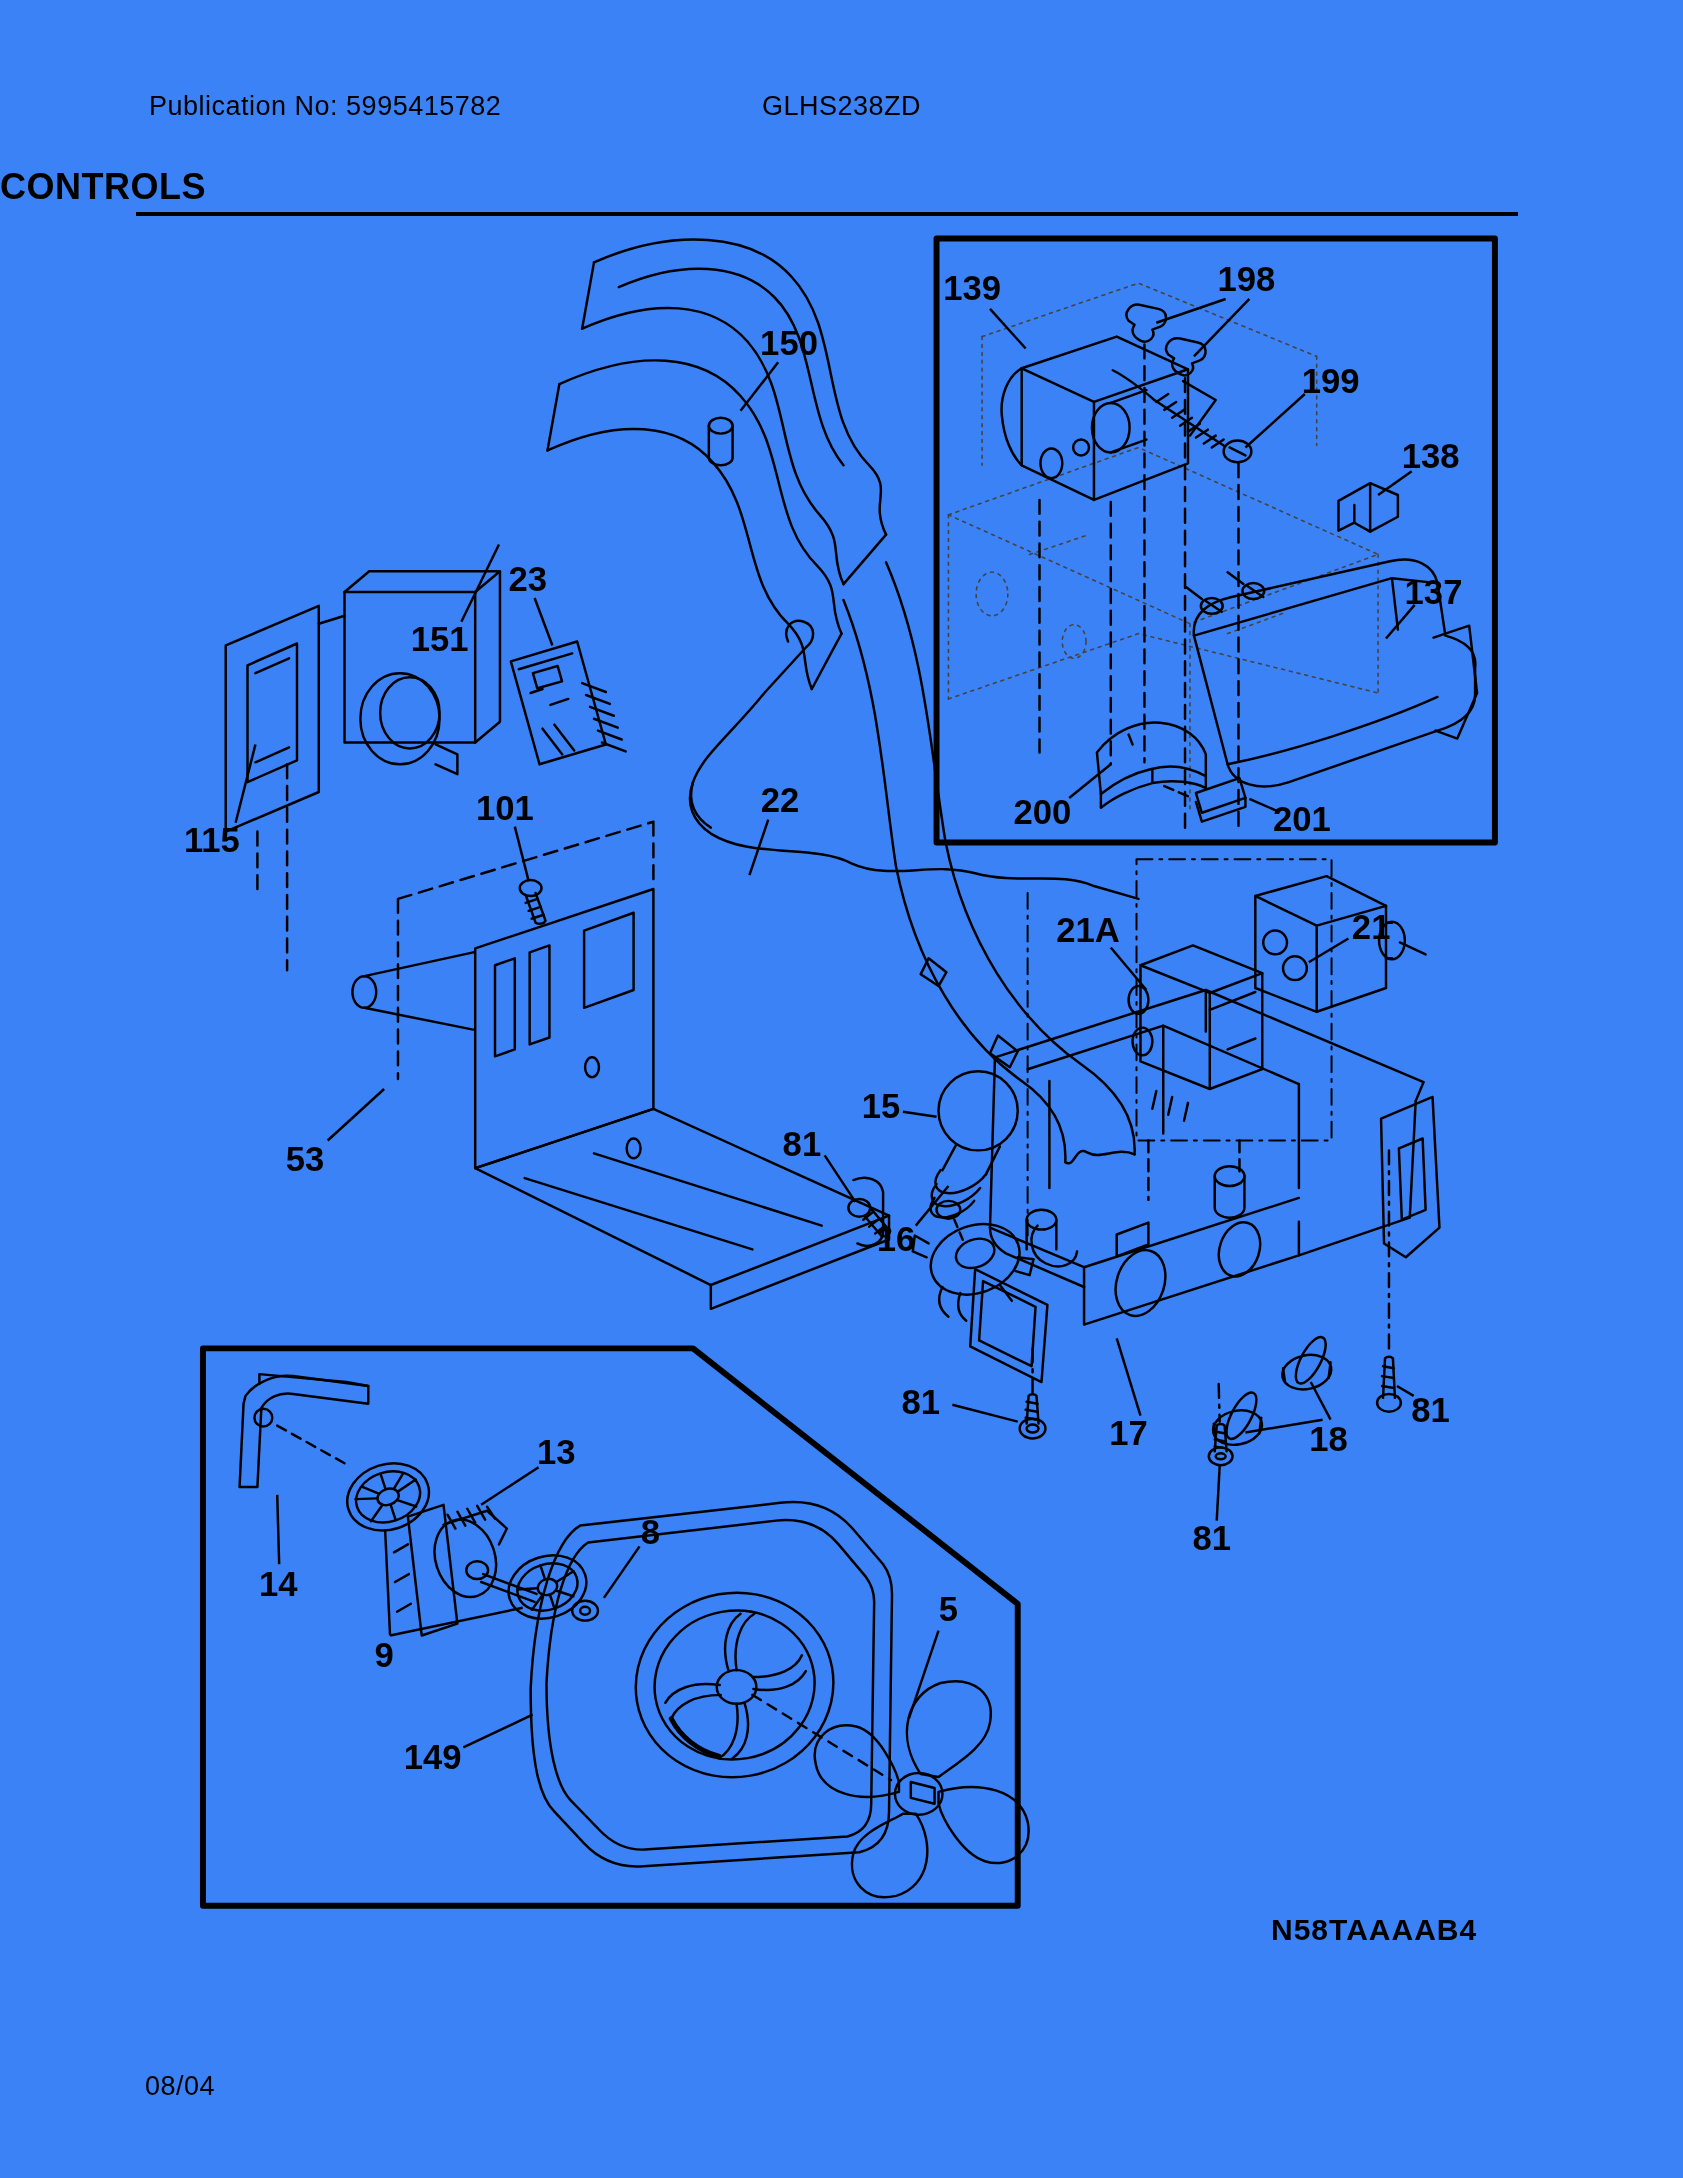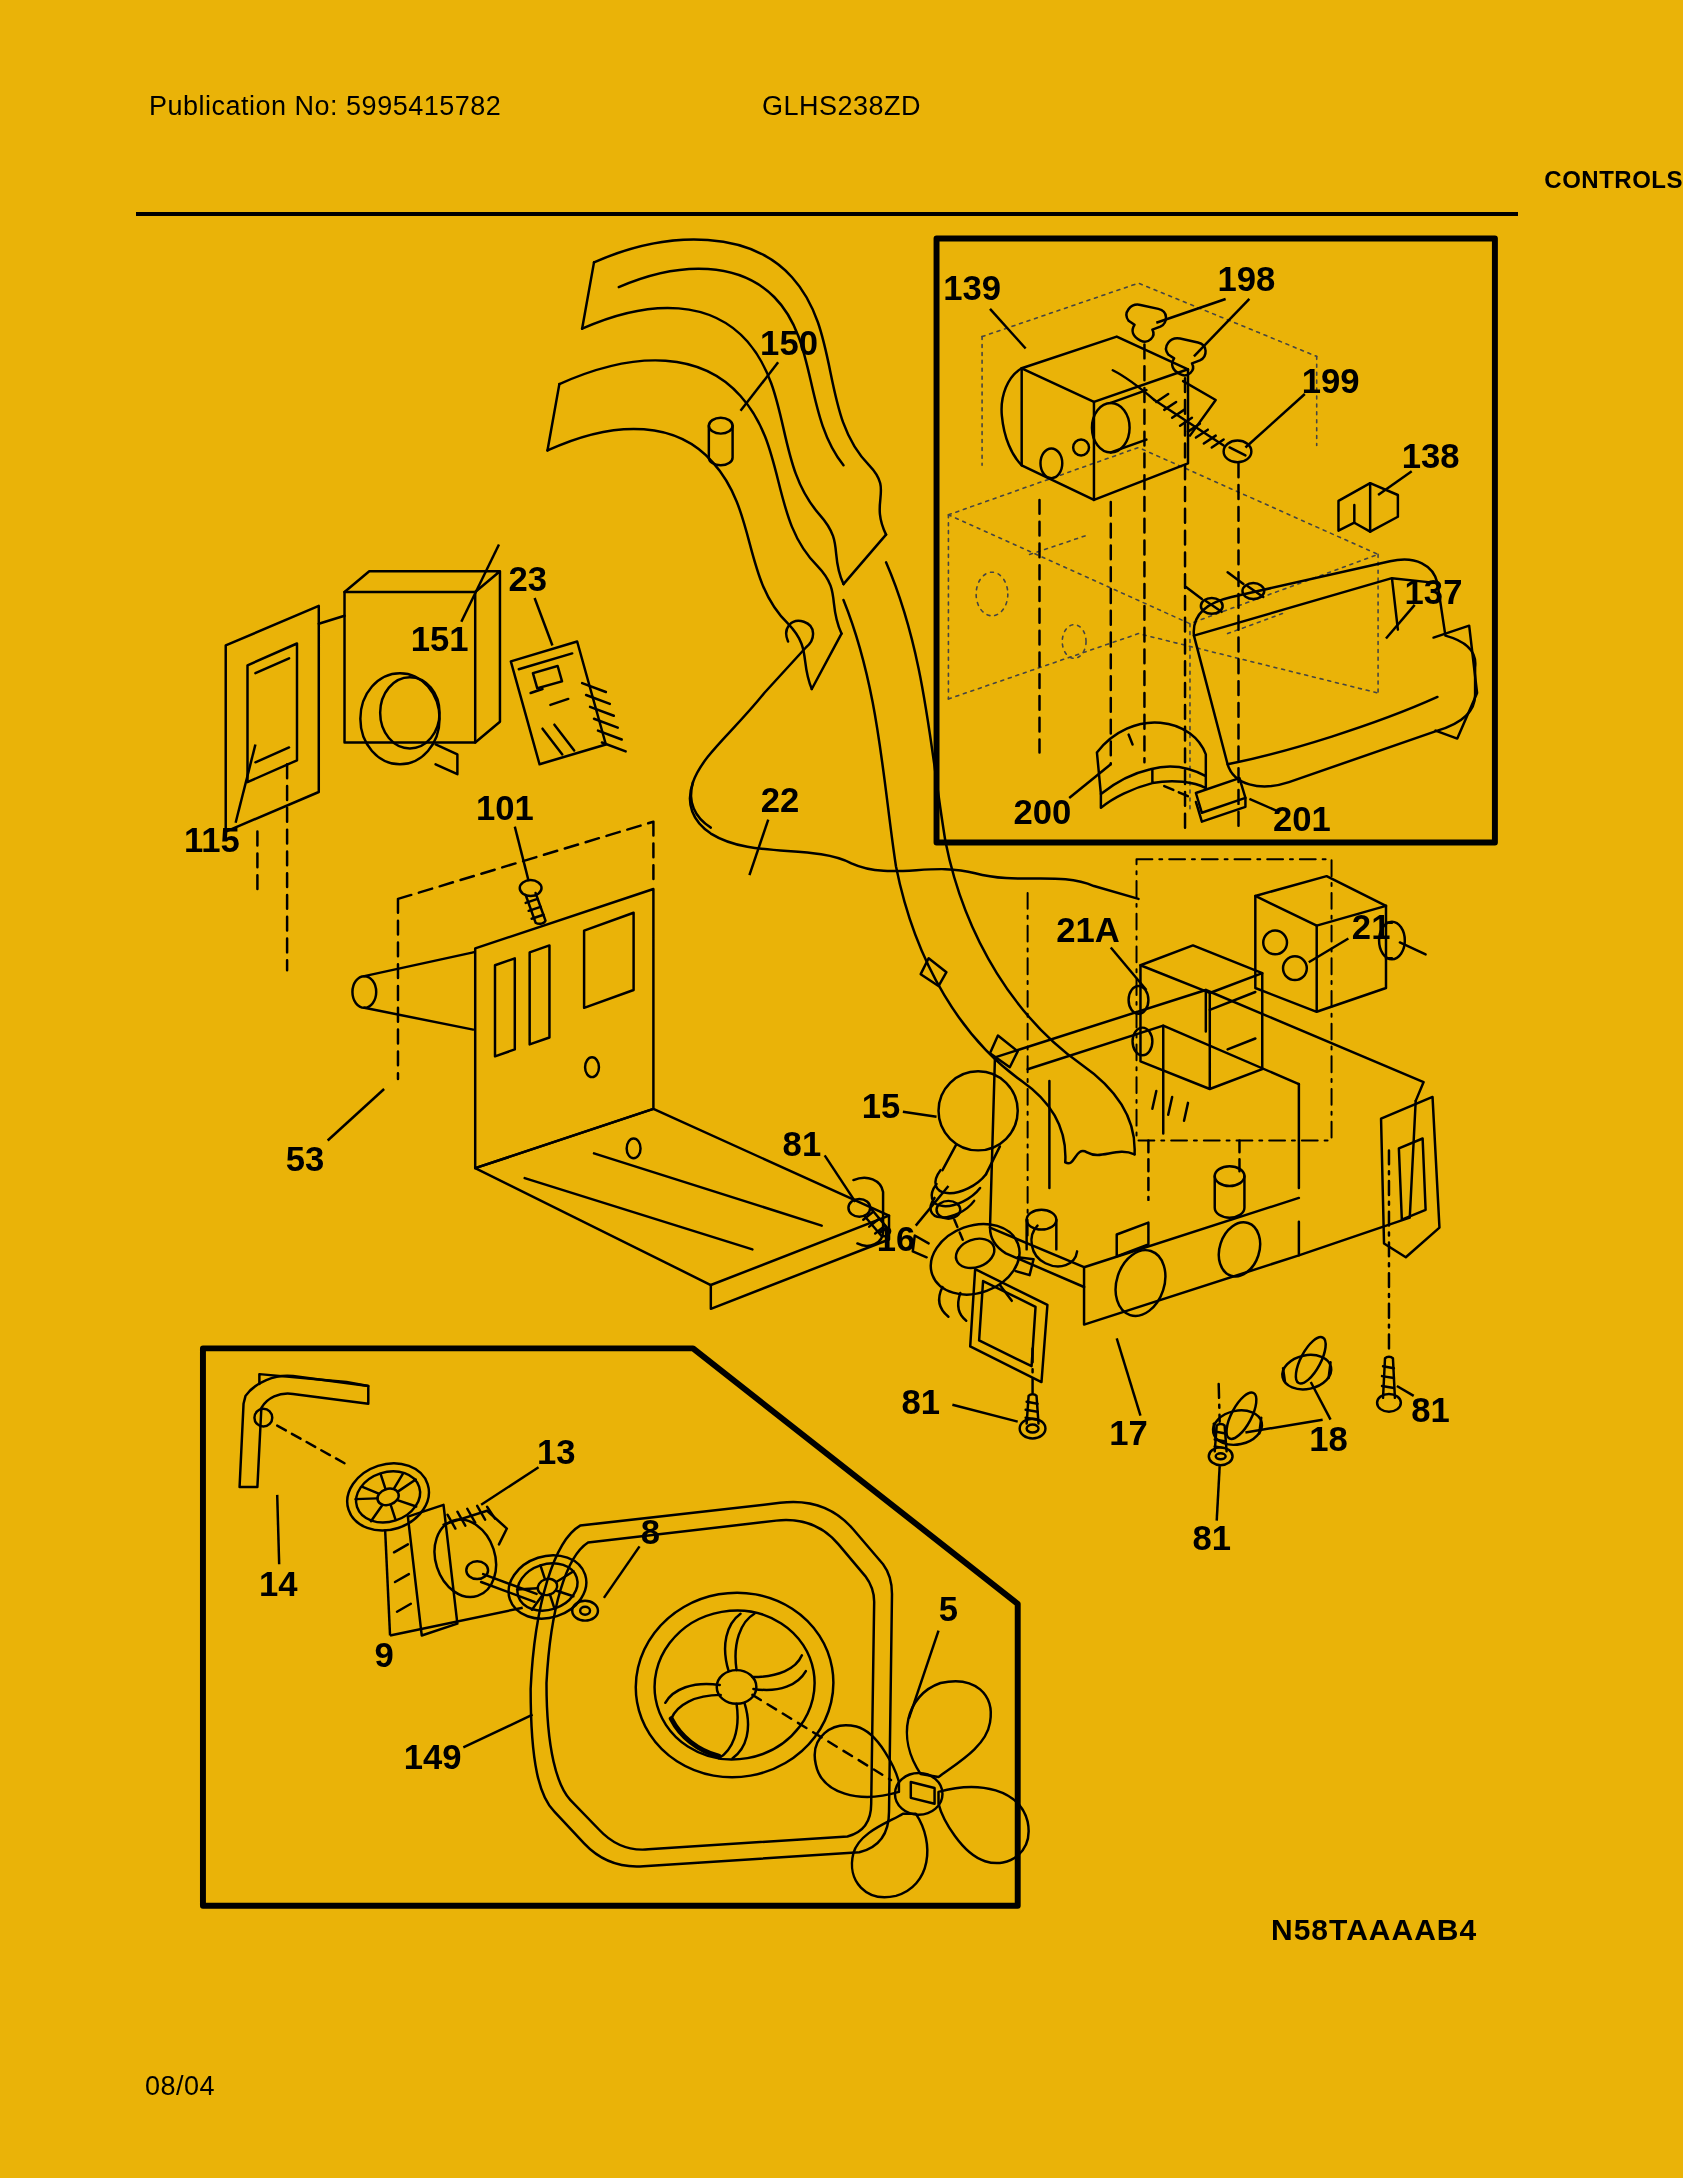--- a/index.html
+++ b/index.html
@@ -1,21 +1,21 @@
 <!DOCTYPE html>
 <html><head>
 <meta charset="utf-8">
 <style>
   html,body{margin:0;padding:0;background:#888;}
-  #page{position:relative;width:1683px;height:2178px;background:#eab308;
+  #page{position:relative;width:1683px;height:2178px;background:#3b82f6;
         font-family:"Liberation Sans", sans-serif;color:#000;overflow:hidden;}
   .hdr-text{position:absolute;font-size:27px;letter-spacing:0.5px;white-space:nowrap;}
   #pub-no{left:149px;top:91px;}
   #model-no{left:0;right:0;top:91px;text-align:center;}
-  #section-title{left:0;right:0;top:166px;text-align:right;font-weight:bold;font-size:24px;}
+  #section-title{left:0;right:0;top:166px;text-align:left;font-weight:bold;font-size:36px;}
   #header-rule{position:absolute;left:136px;top:212px;width:1382px;height:4px;background:#000;}
   #diagram-code{position:absolute;left:1271px;top:1893px;font-size:30px;font-weight:bold;letter-spacing:1px;margin-top:20px;}
   #footer-date{left:145px;top:2071px;}
   #footer-page{left:0;right:0;top:2071px;text-align:center;}
   svg{position:absolute;left:0;top:0;}
   svg text{font-family:"Liberation Sans", sans-serif;font-weight:bold;font-size:35px;}
 </style>
 </head>
 <body>
 

